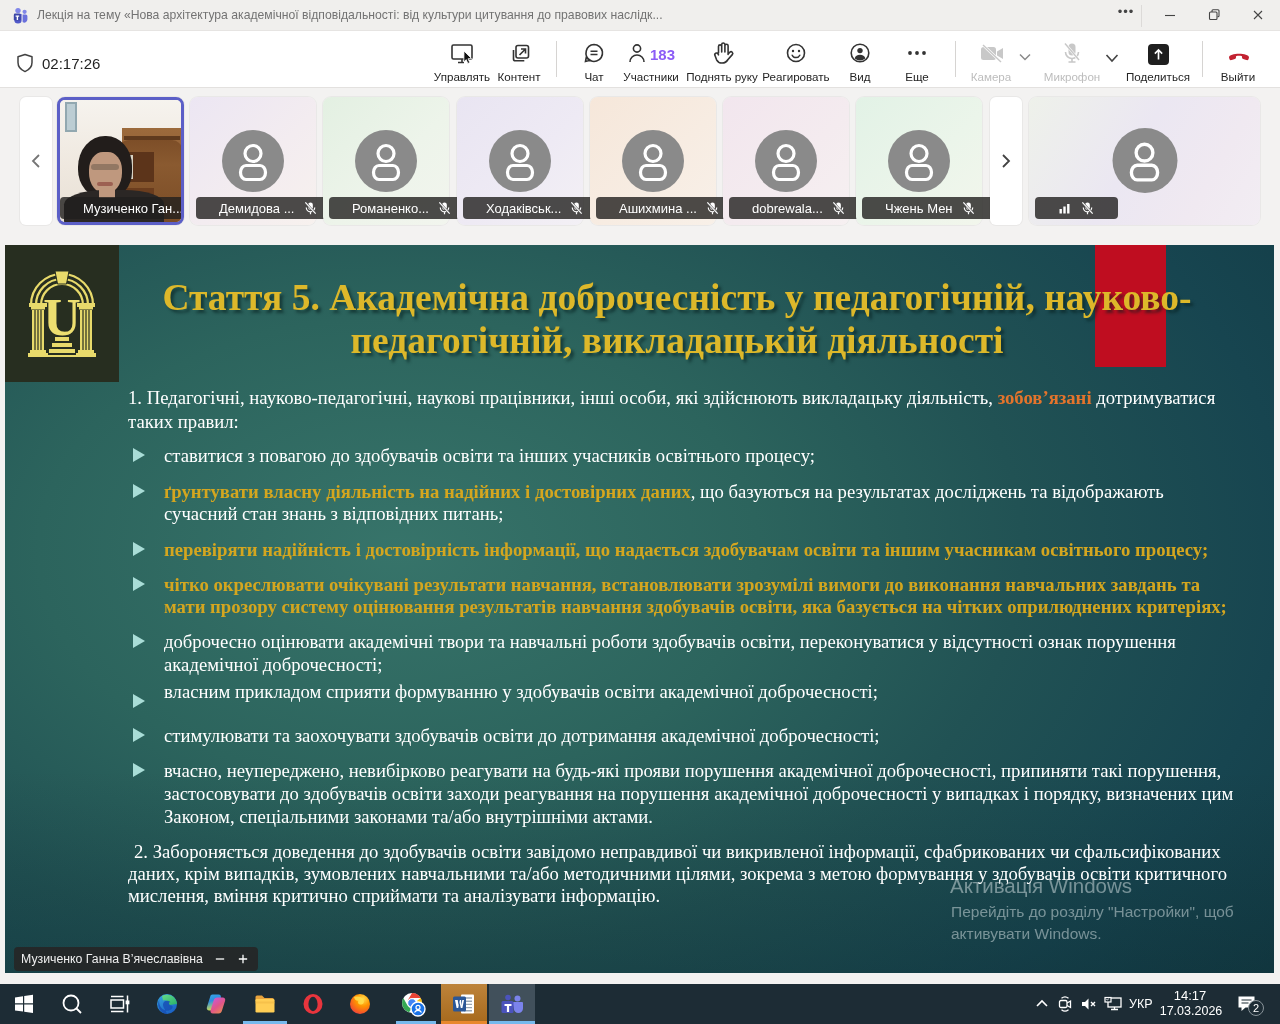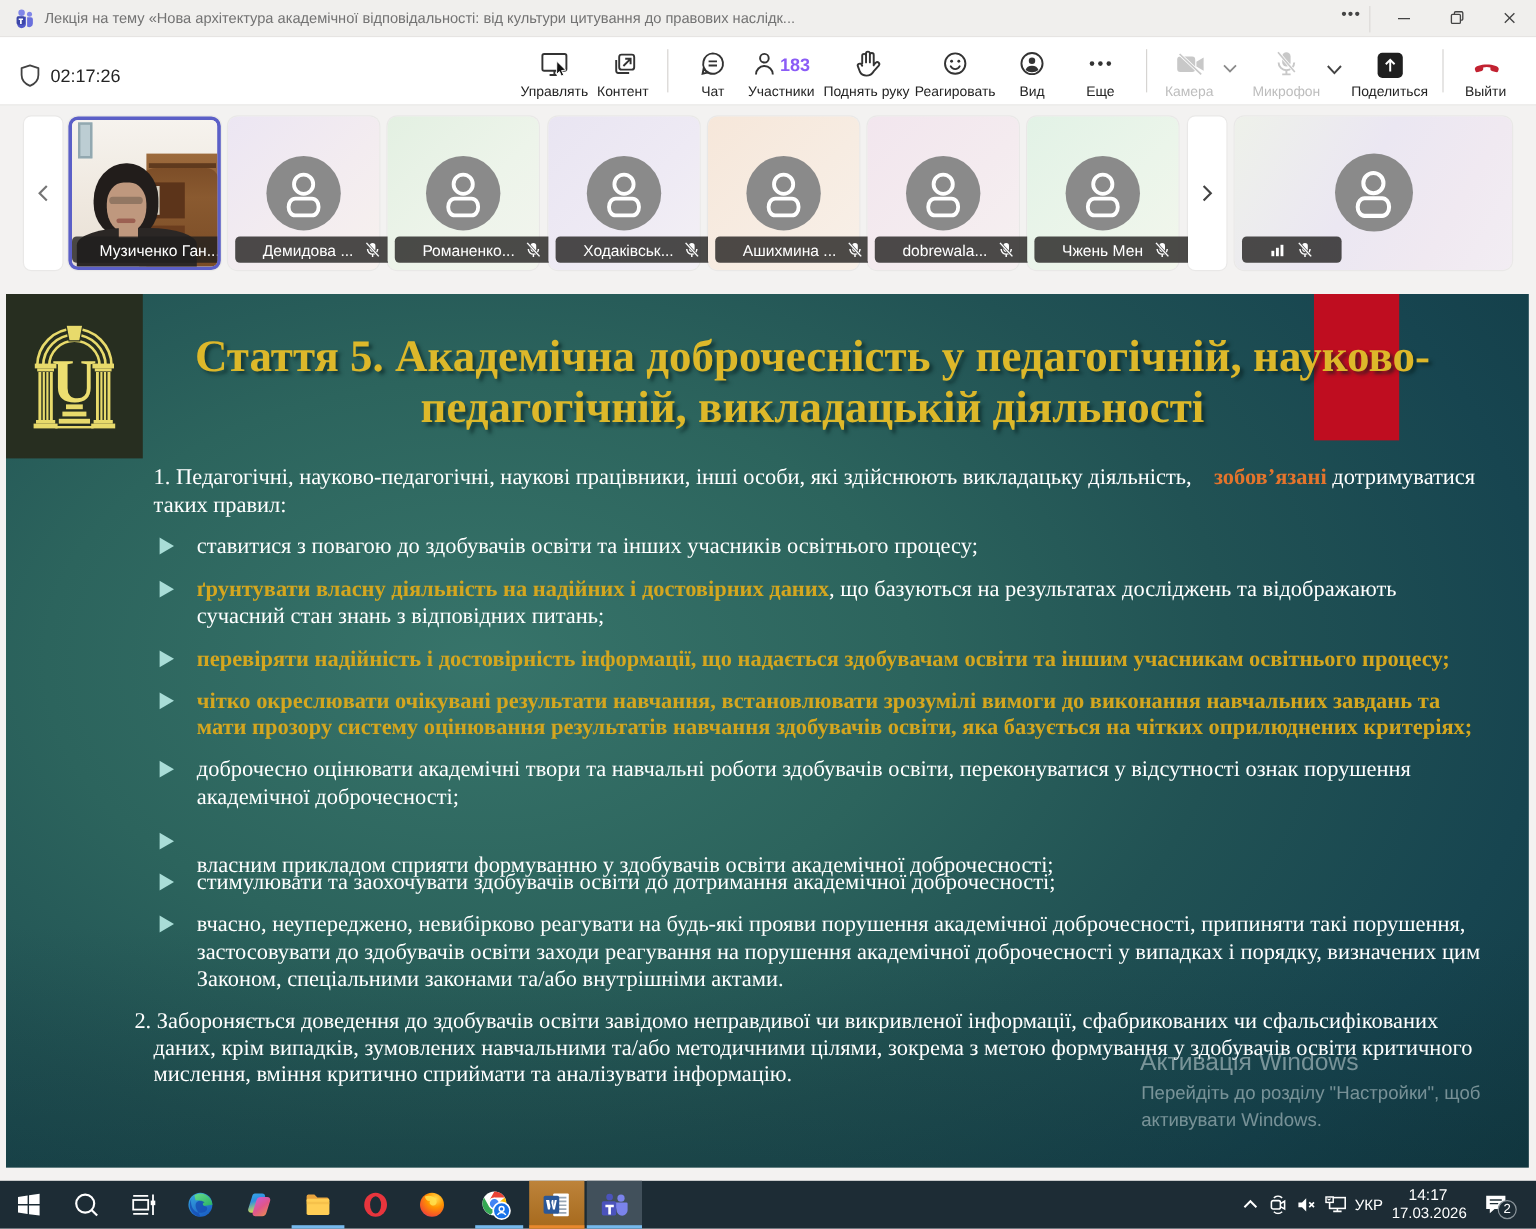--- a/index.html
+++ b/index.html
@@ -22,21 +22,21 @@
   .nlabel .mic { margin-left:8px; }
   
   #slide { left:5px; top:245px; width:1269px; height:728px;
      background:
        linear-gradient(180deg, rgba(10,30,32,0) 72%, rgba(8,28,32,0.22) 100%), radial-gradient(1200px 780px at 31% 42%, #37746a 0%, #2c645d 30%, #215254 52%, #174550 74%, #133d47 90%, #123a44 100%);
   }
   #logo { position:absolute; left:0; top:0; width:114px; height:137px; background:#272e20; }
   #redrect { position:absolute; left:1090px; top:0; width:71px; height:122px; background:#bf0d20; }
   .sl { position:absolute; font-family:"Liberation Serif", serif; font-size:18.7px; color:#ffffff; white-space:nowrap; }
   .gold { color:#d4a61f; font-weight:bold; }
-  .orange { color:#e4742c; font-weight:bold;margin-left:14px; }
+  .orange { color:#e4742c; font-weight:bold; }
   .bullet { position:absolute; width:0; height:0; border-style:solid; border-width:7px 0 7px 12px; border-color:transparent transparent transparent #a9ddd7; }
   #stitle { position:absolute; left:120px; top:31px; width:1104px; text-align:center; font-family:"Liberation Serif", serif; font-weight:bold; font-size:37.5px; color:#ddb82a; text-shadow:3px 3px 3px rgba(5,30,30,0.55); line-height:43px; }
   
   .wm { position:absolute; color:rgba(210,222,225,0.52); font-family:"Liberation Sans", sans-serif; }
   
   #plabel { position:absolute; left:9px; top:702px; height:24px; white-space:nowrap; background:rgba(37,36,36,0.88); border-radius:4px; color:#f0f0f0; font-family:"Liberation Sans", sans-serif; font-size:12.3px; display:flex; align-items:center; padding:0 9px 0 7px; }
   
   #taskbar { left:0; top:984px; width:1280px; height:40px; background:#1d2c35; }
   .tico { position:absolute; top:8px; width:24px; height:24px; }
 </style>
@@ -370,37 +370,45 @@
 
   <div class="bullet" style="left:128px;top:332px;"></div>
   <div class="sl gold" style="left:159px;top:329px;">чітко окреслювати очікувані результати навчання, встановлювати зрозумілі вимоги до виконання навчальних завдань та</div>
   <div class="sl gold" style="left:159px;top:351px;">мати прозору систему оцінювання результатів навчання здобувачів освіти, яка базується на чітких оприлюднених критеріях;</div>
 
   <div class="bullet" style="left:128px;top:389px;"></div>
   <div class="sl" style="left:159px;top:386px;">доброчесно оцінювати академічні твори та навчальні роботи здобувачів освіти, переконуватися у відсутності ознак порушення</div>
   <div class="sl" style="left:159px;top:409px;">академічної доброчесності;</div>
 
   <div class="bullet" style="left:128px;top:449px;"></div>
-  <div class="sl" style="left:159px;top:466px;font-family:Liberation Serif, serif;">власним прикладом сприяти формуванню у здобувачів освіти академічної доброчесності;</div>
+  <div class="sl" style="left:159px;top:436px;font-family:Liberation Serif, serif;">власним прикладом сприяти формуванню у здобувачів освіти академічної доброчесності;</div>
 
   <div class="bullet" style="left:128px;top:483px;"></div>
   <div class="sl" style="left:159px;top:480px;">стимулювати та заохочувати здобувачів освіти до дотримання академічної доброчесності;</div>
 
   <div class="bullet" style="left:128px;top:518px;"></div>
   <div class="sl" style="left:159px;top:515px;">вчасно, неупереджено, невибірково реагувати на будь-які прояви порушення академічної доброчесності, припиняти такі порушення,</div>
   <div class="sl" style="left:159px;top:538px;">застосовувати до здобувачів освіти заходи реагування на порушення академічної доброчесності у випадках і порядку, визначених цим</div>
   <div class="sl" style="left:159px;top:561px;">Законом, спеціальними законами та/або внутрішніми актами.</div>
 
-  <div class="sl" style="left:107px;top:596px;">2. Забороняється доведення до здобувачів освіти завідомо неправдивої чи викривленої інформації, сфабрикованих чи сфальсифікованих</div>
+  <div class="sl" style="left:129px;top:596px;">2. Забороняється доведення до здобувачів освіти завідомо неправдивої чи викривленої інформації, сфабрикованих чи сфальсифікованих</div>
   <div class="sl" style="left:123px;top:618px;">даних, крім випадків, зумовлених навчальними та/або методичними цілями, зокрема з метою формування у здобувачів освіти критичного</div>
   <div class="sl" style="left:123px;top:640px;">мислення, вміння критично сприймати та аналізувати інформацію.</div>
 
   <div class="wm" style="left:945px;top:629px;font-size:20.5px;">Активація Windows</div>
   <div class="wm" style="left:946px;top:656px;font-size:15.5px;line-height:21.5px;">Перейдіть до розділу "Настройки", щоб<br>активувати Windows.</div>
 
+  <div id="plabel">Музиченко Ганна В’ячеславівна
+    <svg style="margin-left:11px" width="12" height="12" viewBox="0 0 13 13">
+        <path d="M2 6.5 h9" stroke="#fff" stroke-width="1.4"></path>
+      </svg>
+    <svg style="margin-left:11px" width="12" height="12" viewBox="0 0 13 13">
+        <path d="M2 6.5 h9 M6.5 2 v9" stroke="#fff" stroke-width="1.4"></path>
+      </svg>
+  </div>
 </div>
 
 <div class="abs" id="taskbar">
 
   <svg class="tico" style="left:12px" viewBox="0 0 24 24">
       <g fill="#fff">
         <path d="M3 5.5 L11 4.2 V11.3 H3 Z"></path>
         <path d="M12.2 4 L21 2.8 V11.3 H12.2 Z"></path>
         <path d="M3 12.5 H11 V19.6 L3 18.4 Z"></path>
         <path d="M12.2 12.5 H21 V21 L12.2 19.8 Z"></path>

